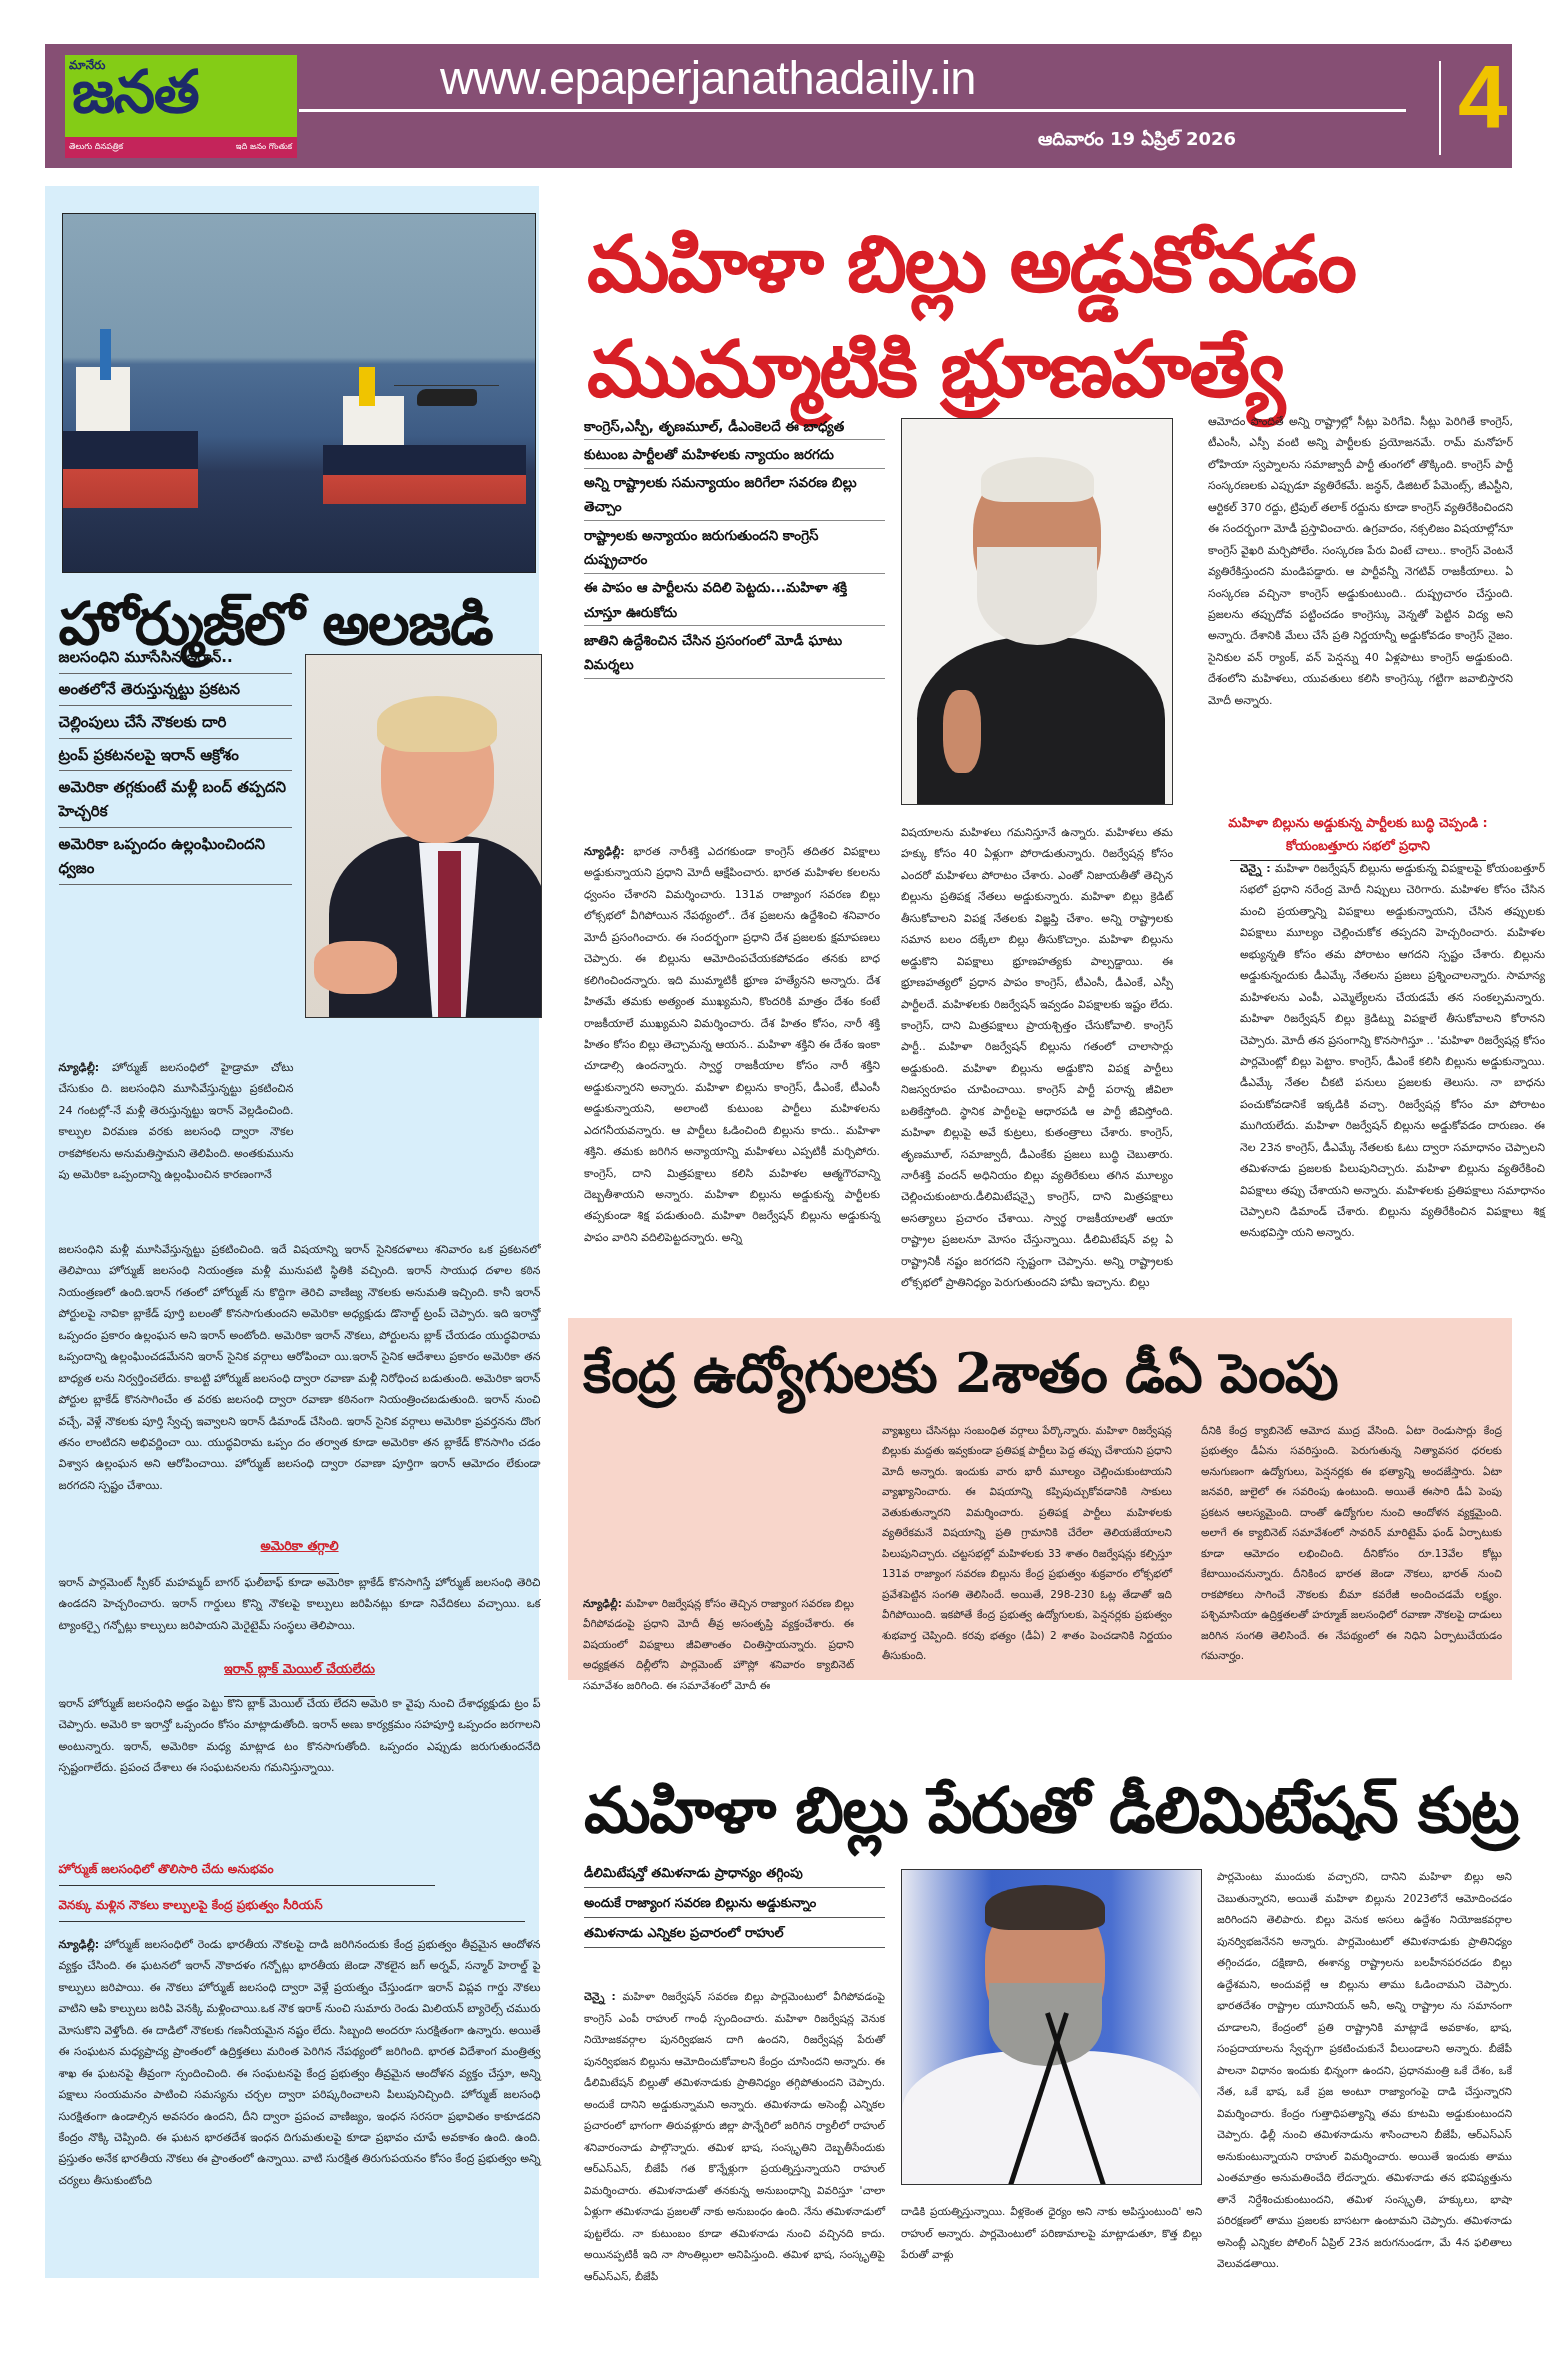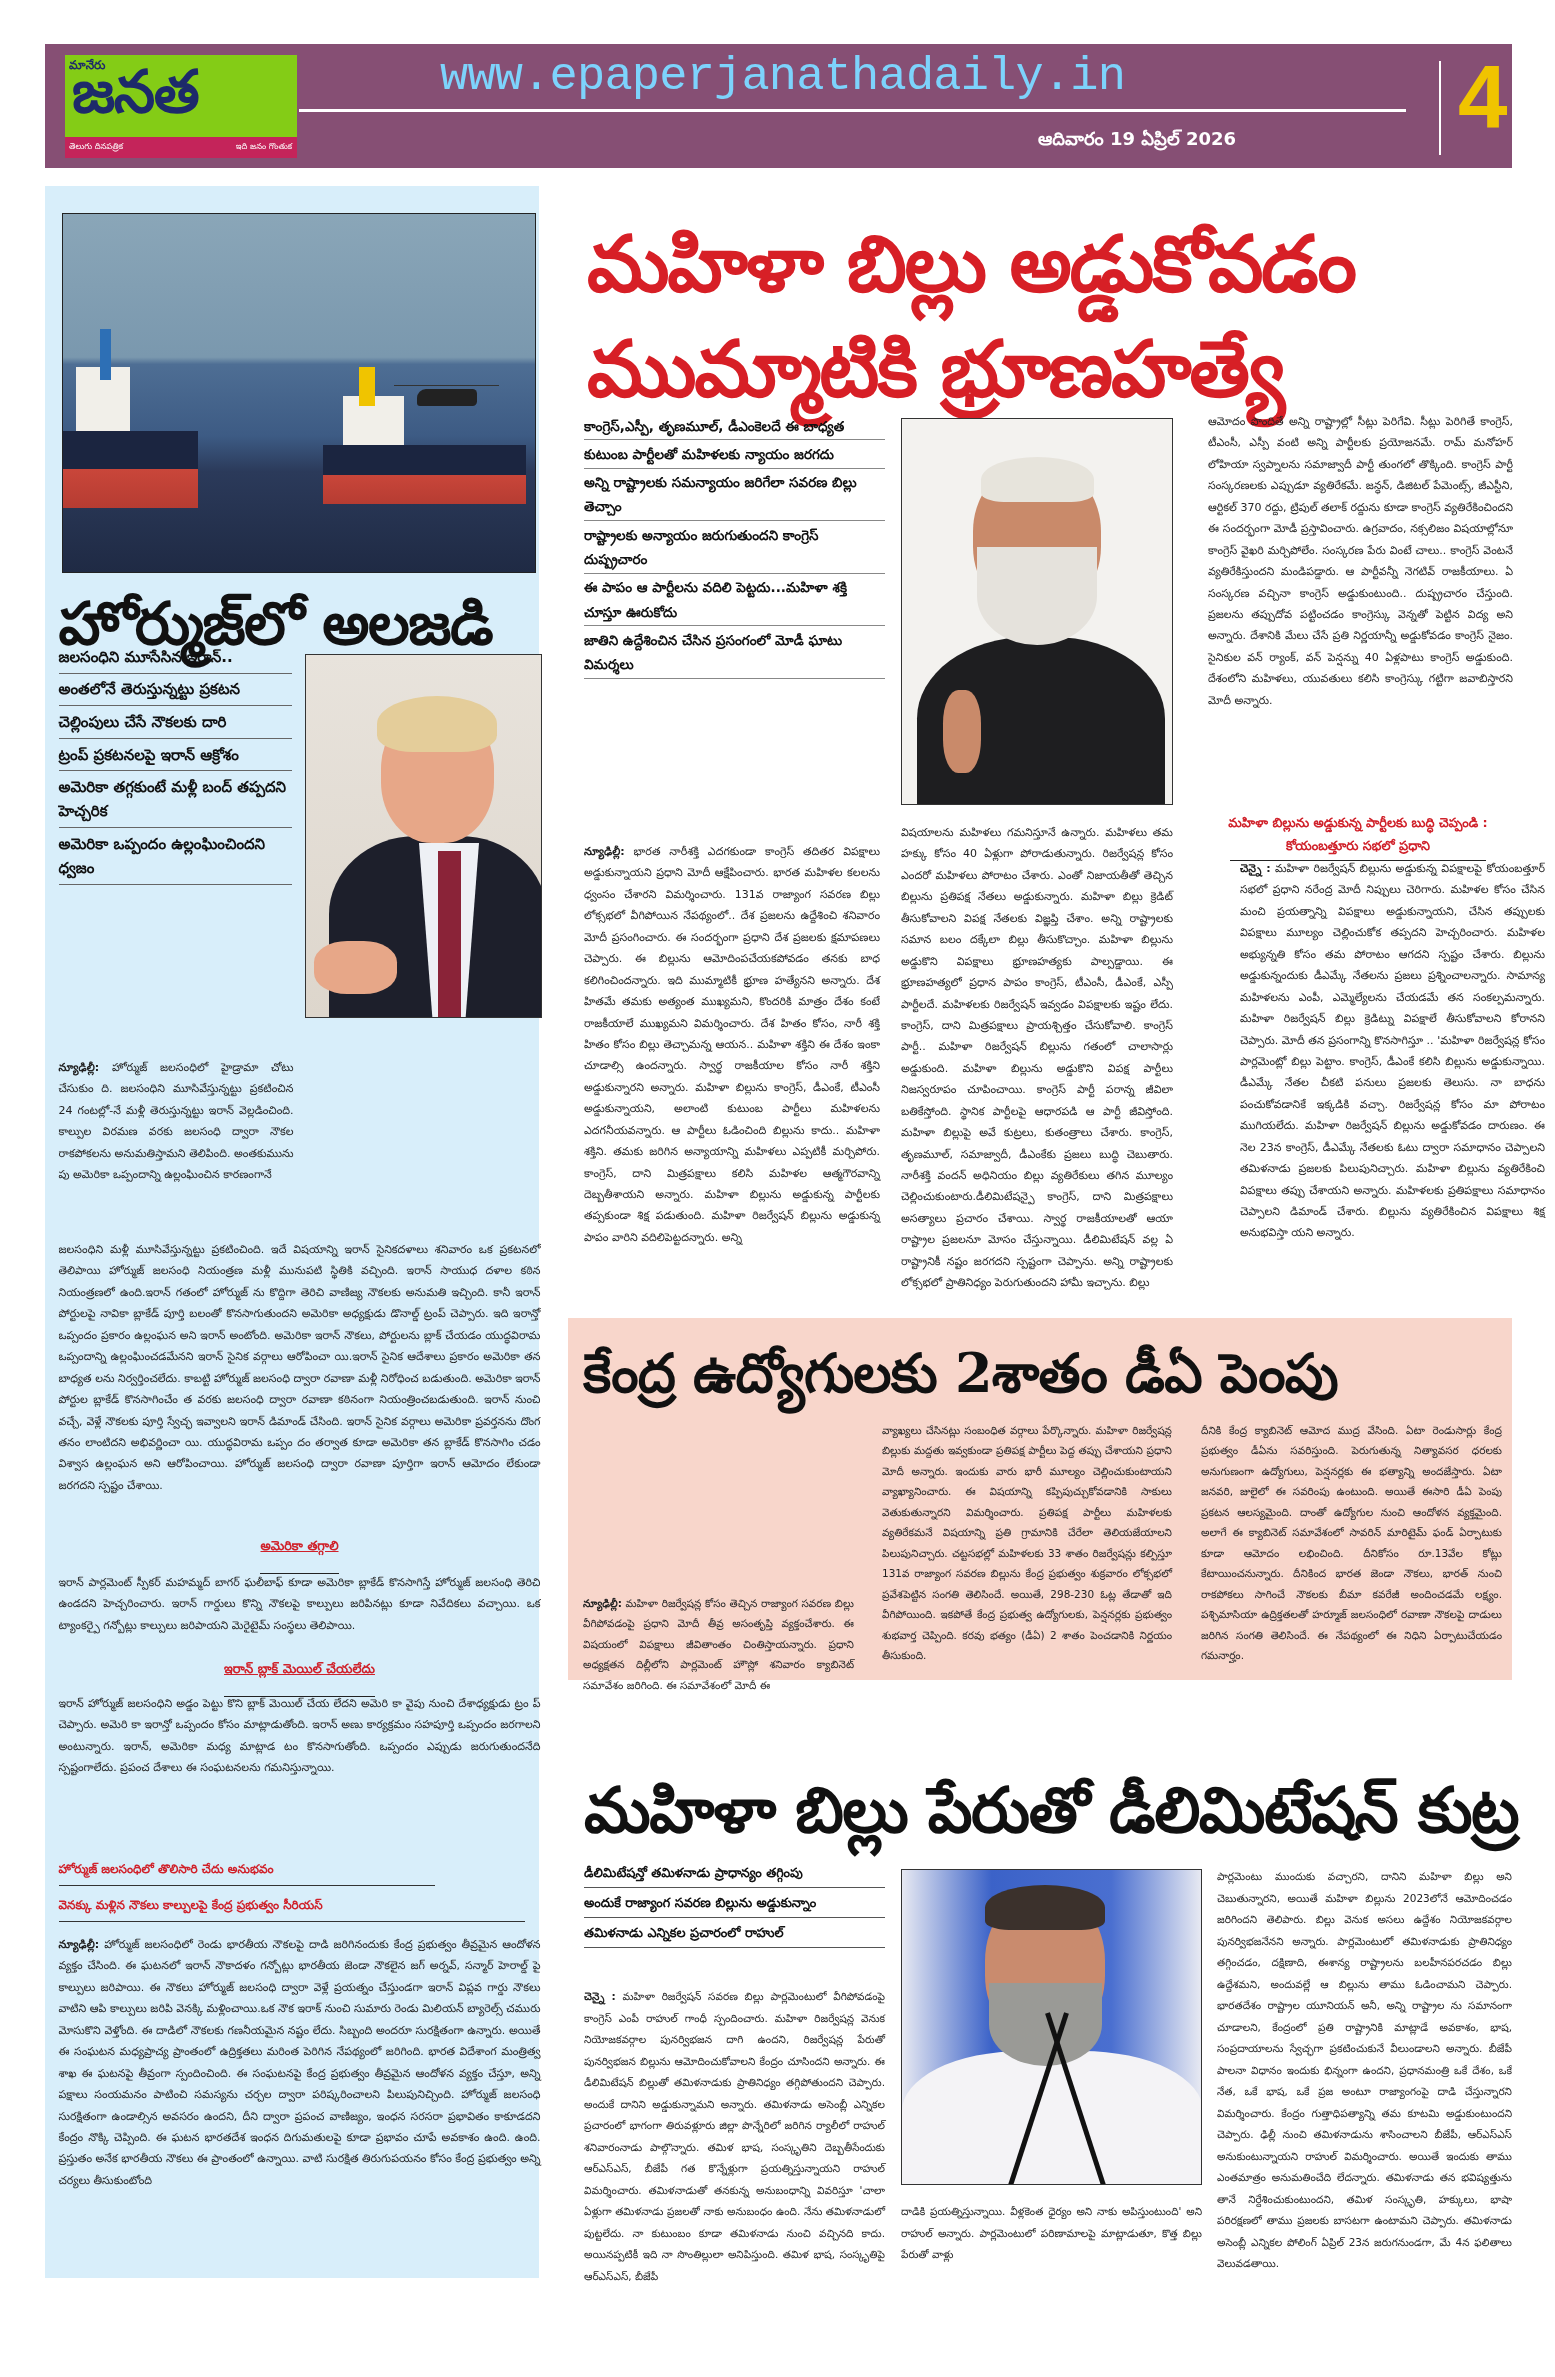--- a/index.html
+++ b/index.html
@@ -2,21 +2,21 @@
 <html style="font-size:12px"><head>
 <meta charset="utf-8">
 <style>
   * { box-sizing: border-box; margin: 0; padding: 0; }
   body { width: 1555px; height: 2377px; background: #ffffff; font-family: "DejaVu Sans", sans-serif; position: relative; overflow: hidden; color: #1a1a1a; }
   .masthead { position: absolute; left: 45px; top: 44px; width: 1467px; height: 124px; background: #864f74; }
   .logo { position: absolute; left: 19.6px; top: 10.5px; width: 232px; height: 103px; background: #84cc16; overflow: hidden; }
   .logo-top { position: absolute; left: 4.5px; top: 3px; font-size: 12px; font-weight: bold; color: #1d2a6a; }
   .logo-main { position: absolute; left: 7.5px; top: 7.5px; font-size: 59px; font-weight: bold; color: #1d2a6a; line-height: 1; letter-spacing: -1.5px; }
   .logo-band { position: absolute; left: 0; bottom: 0; width: 100%; height: 21px; background: #c4245a; display: flex; justify-content: space-between; align-items: center; padding: 0 4.5px; font-size: 8.3px; color: #fff; }
-  .site-url { position: absolute; left: 395px; top: 6px; font-family: Liberation Mono, monospace; font-size: 47px; color: #7dd3fc; letter-spacing: -0.8px; }
+  .site-url { position: absolute; left: 395px; top: 6px; font-family: Liberation Sans, sans-serif; font-size: 47px; color: #ffffff; letter-spacing: -0.8px; }
   .mast-rule { position: absolute; left: 254px; top: 65px; width: 1107px; height: 3px; background: #ffffff; }
   .mast-vrule { position: absolute; left: 1394px; top: 16.6px; width: 1.5px; height: 94px; background: #ffffff; }
   .date { position: absolute; left: 993px; top: 84px; font-size: 18px; font-weight: bold; color: #ffffff; }
   .page-num { position: absolute; left: 1413px; top: 9px; font-family: "Liberation Sans", sans-serif; font-size: 89px; font-weight: bold; color: #f0c400; line-height: 1; }
 
   .left-panel { position: absolute; left: 45px; top: 186px; width: 494px; height: 2092px; background: #d8eefa; }
   .ships-photo { position: absolute; left: 16.6px; top: 27px; width: 474px; height: 360px; border: 0.8px solid #222; overflow: hidden;
     background: linear-gradient(180deg, #8aa6b8 0%, #7a98ae 40%, #4e6e94 42%, #3d5b84 62%, #2b3a5a 72%, #1f2a44 100%); }
   .ship { position: absolute; }
   .ship .hull { position: absolute; left: 0; bottom: 0; width: 100%; height: 60%; background: linear-gradient(180deg, #1b2540 0%, #1b2540 50%, #c9463a 50%, #b63c32 100%); }

